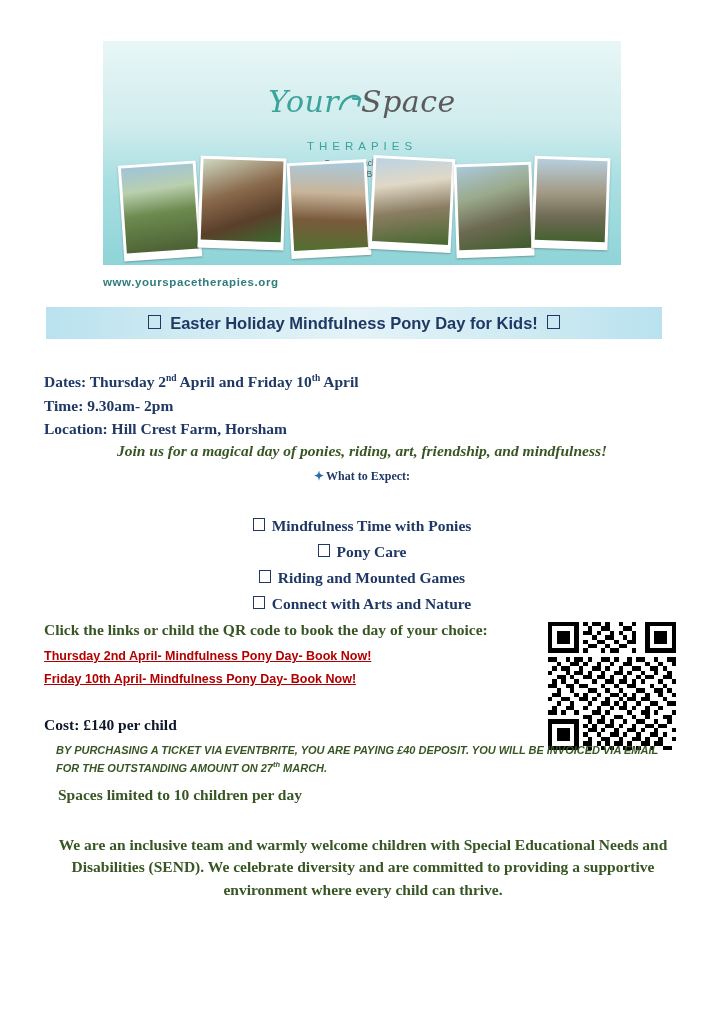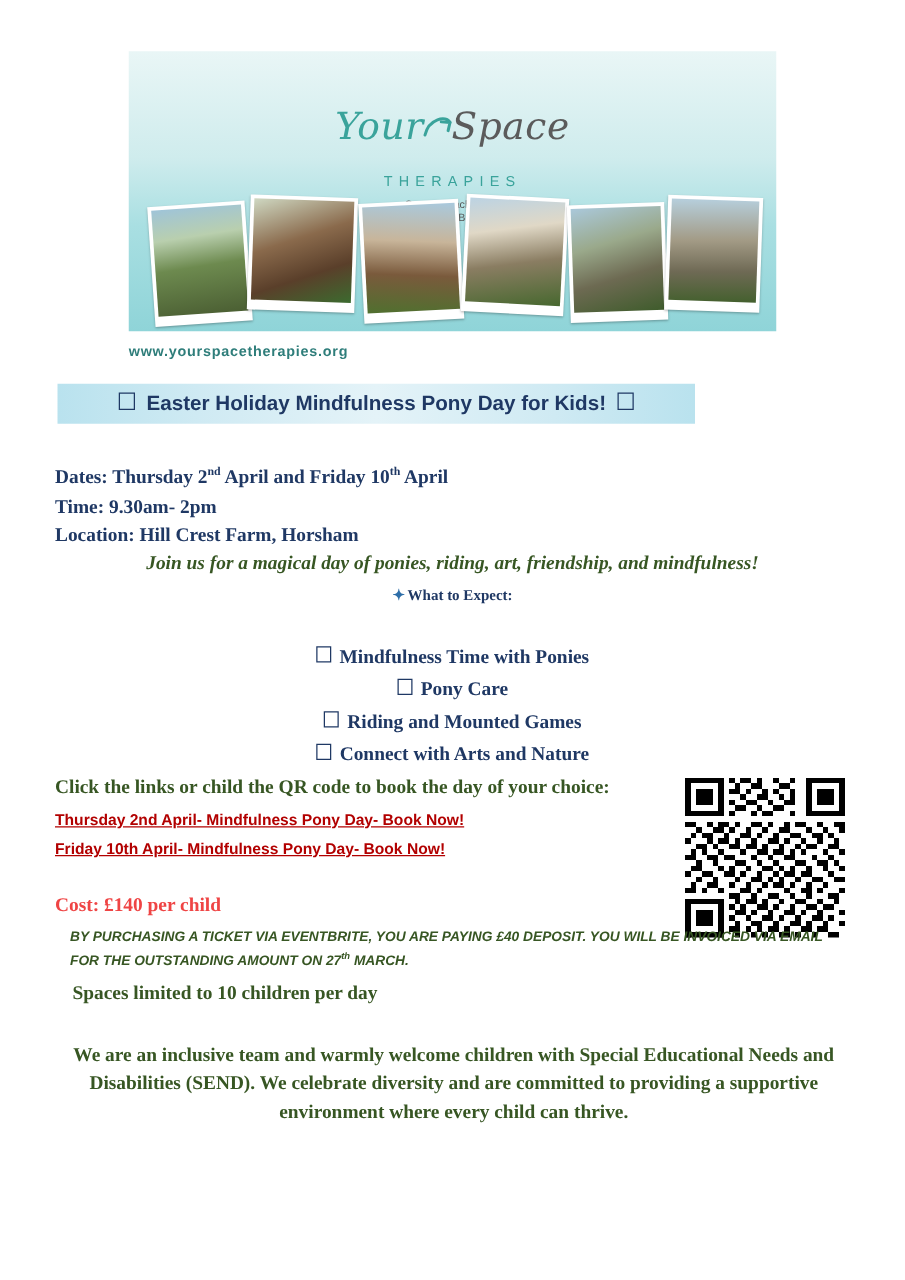--- a/index.html
+++ b/index.html
@@ -122,21 +122,21 @@
     font-size: 11.5px;
     color: #2e7d7a;
     letter-spacing: 0.6px;
   }
 
   
   .title-bar {
     position: absolute;
     left: 46px;
     top: 307px;
-    width: 510px;
+    width: 616px;
     height: 32px;
     background: linear-gradient(90deg,#b9e2ee 0%, #cfeaf3 22%, #e4f3f8 50%, #cfeaf3 78%, #b9e2ee 100%);
     display: flex;
     align-items: center;
     justify-content: center;
   }
   .title-text {
     font-family: "Liberation Sans", sans-serif;
     font-weight: bold;
     font-size: 16.5px;
@@ -230,21 +230,21 @@
     width: 128px;
     height: 128px;
   }
 
   .cost {
     position: absolute;
     left: 44px;
     top: 716px;
     font-weight: bold;
     font-size: 15.5px;
-    color: #ef4444;
+    color: #0f172a;
   }
   .deposit-note {
     position: absolute;
     left: 56px;
     top: 742px;
     width: 610px;
     font-family: "Liberation Sans", sans-serif;
     font-style: italic;
     font-weight: bold;
     font-size: 11px;

